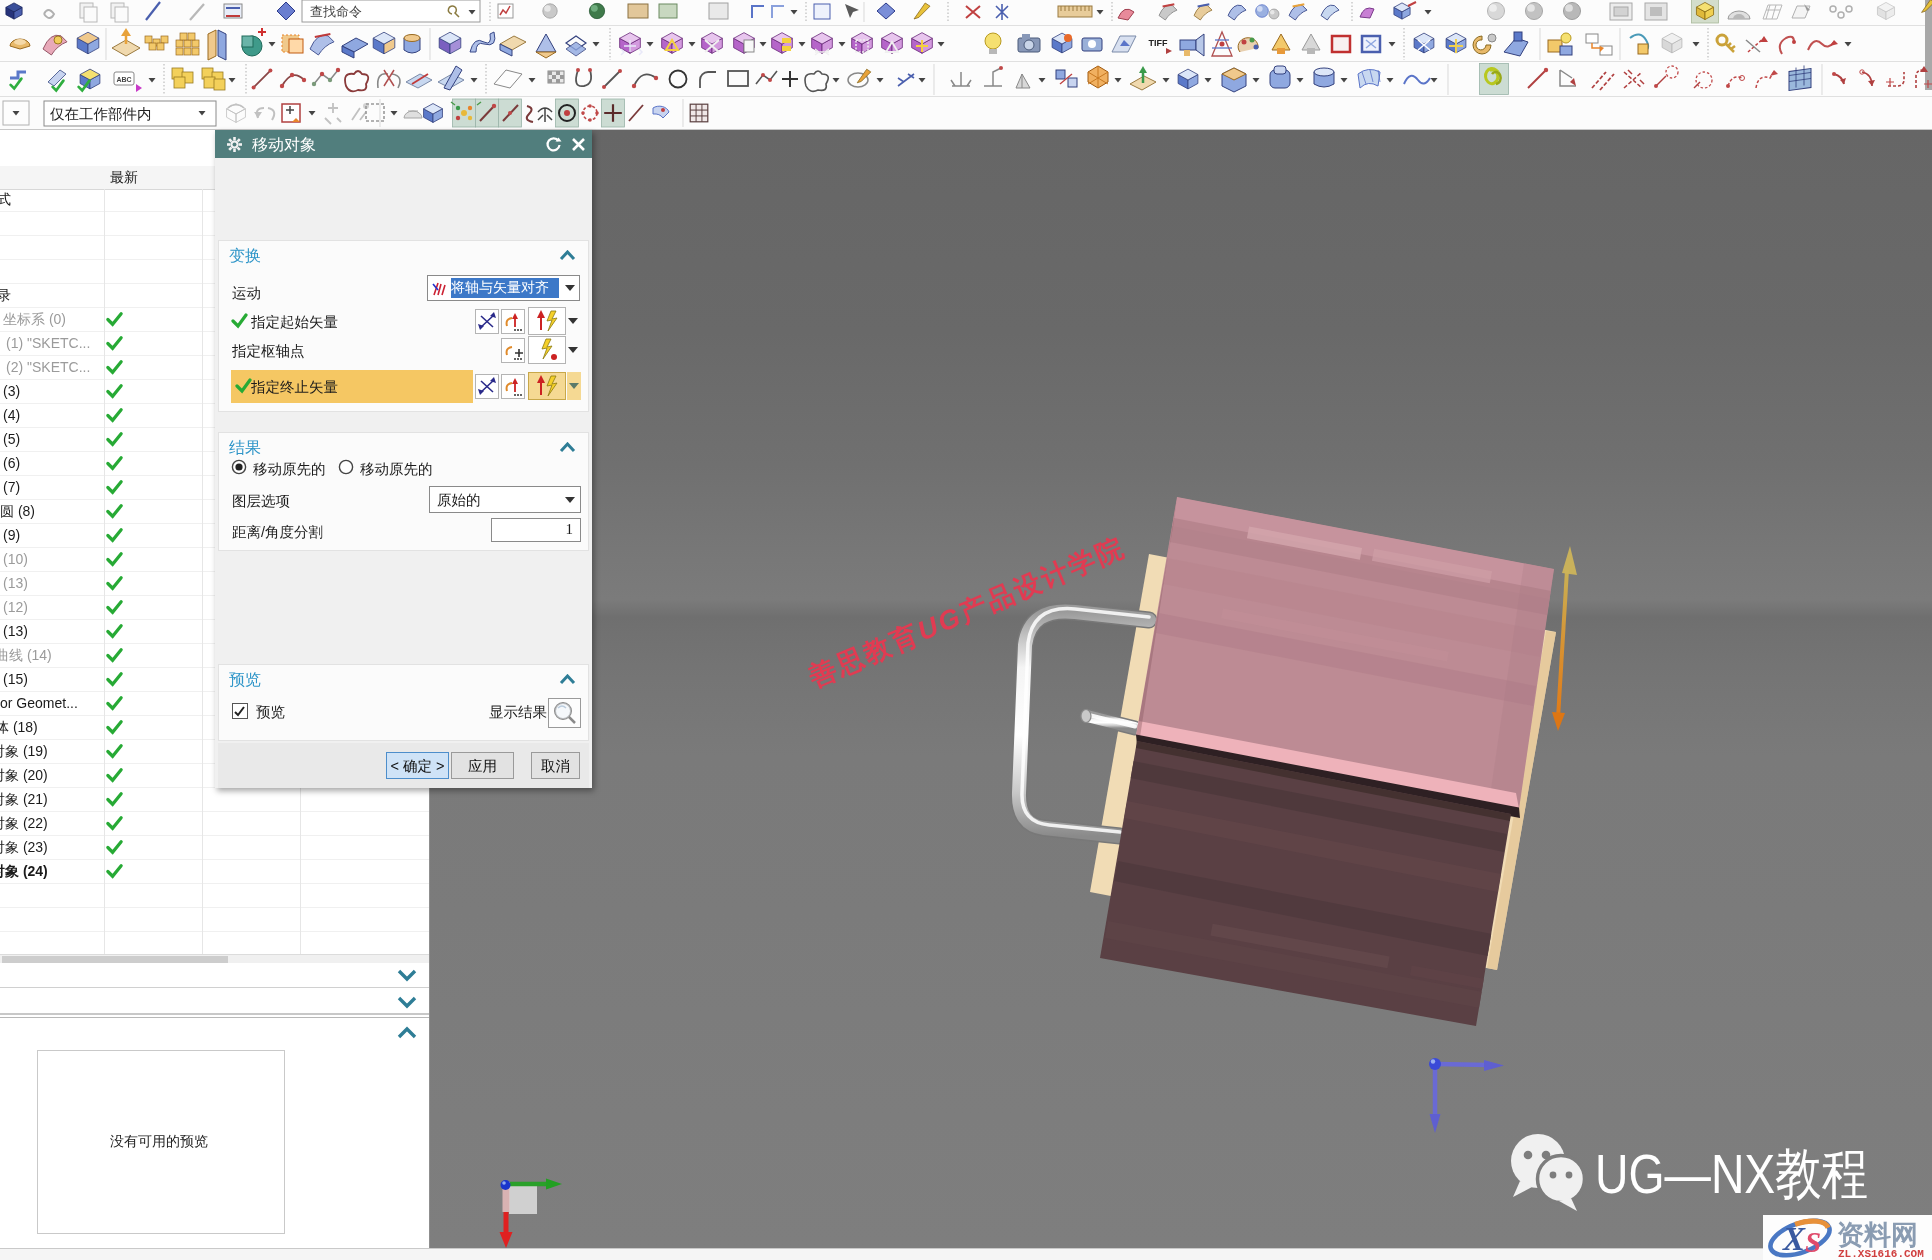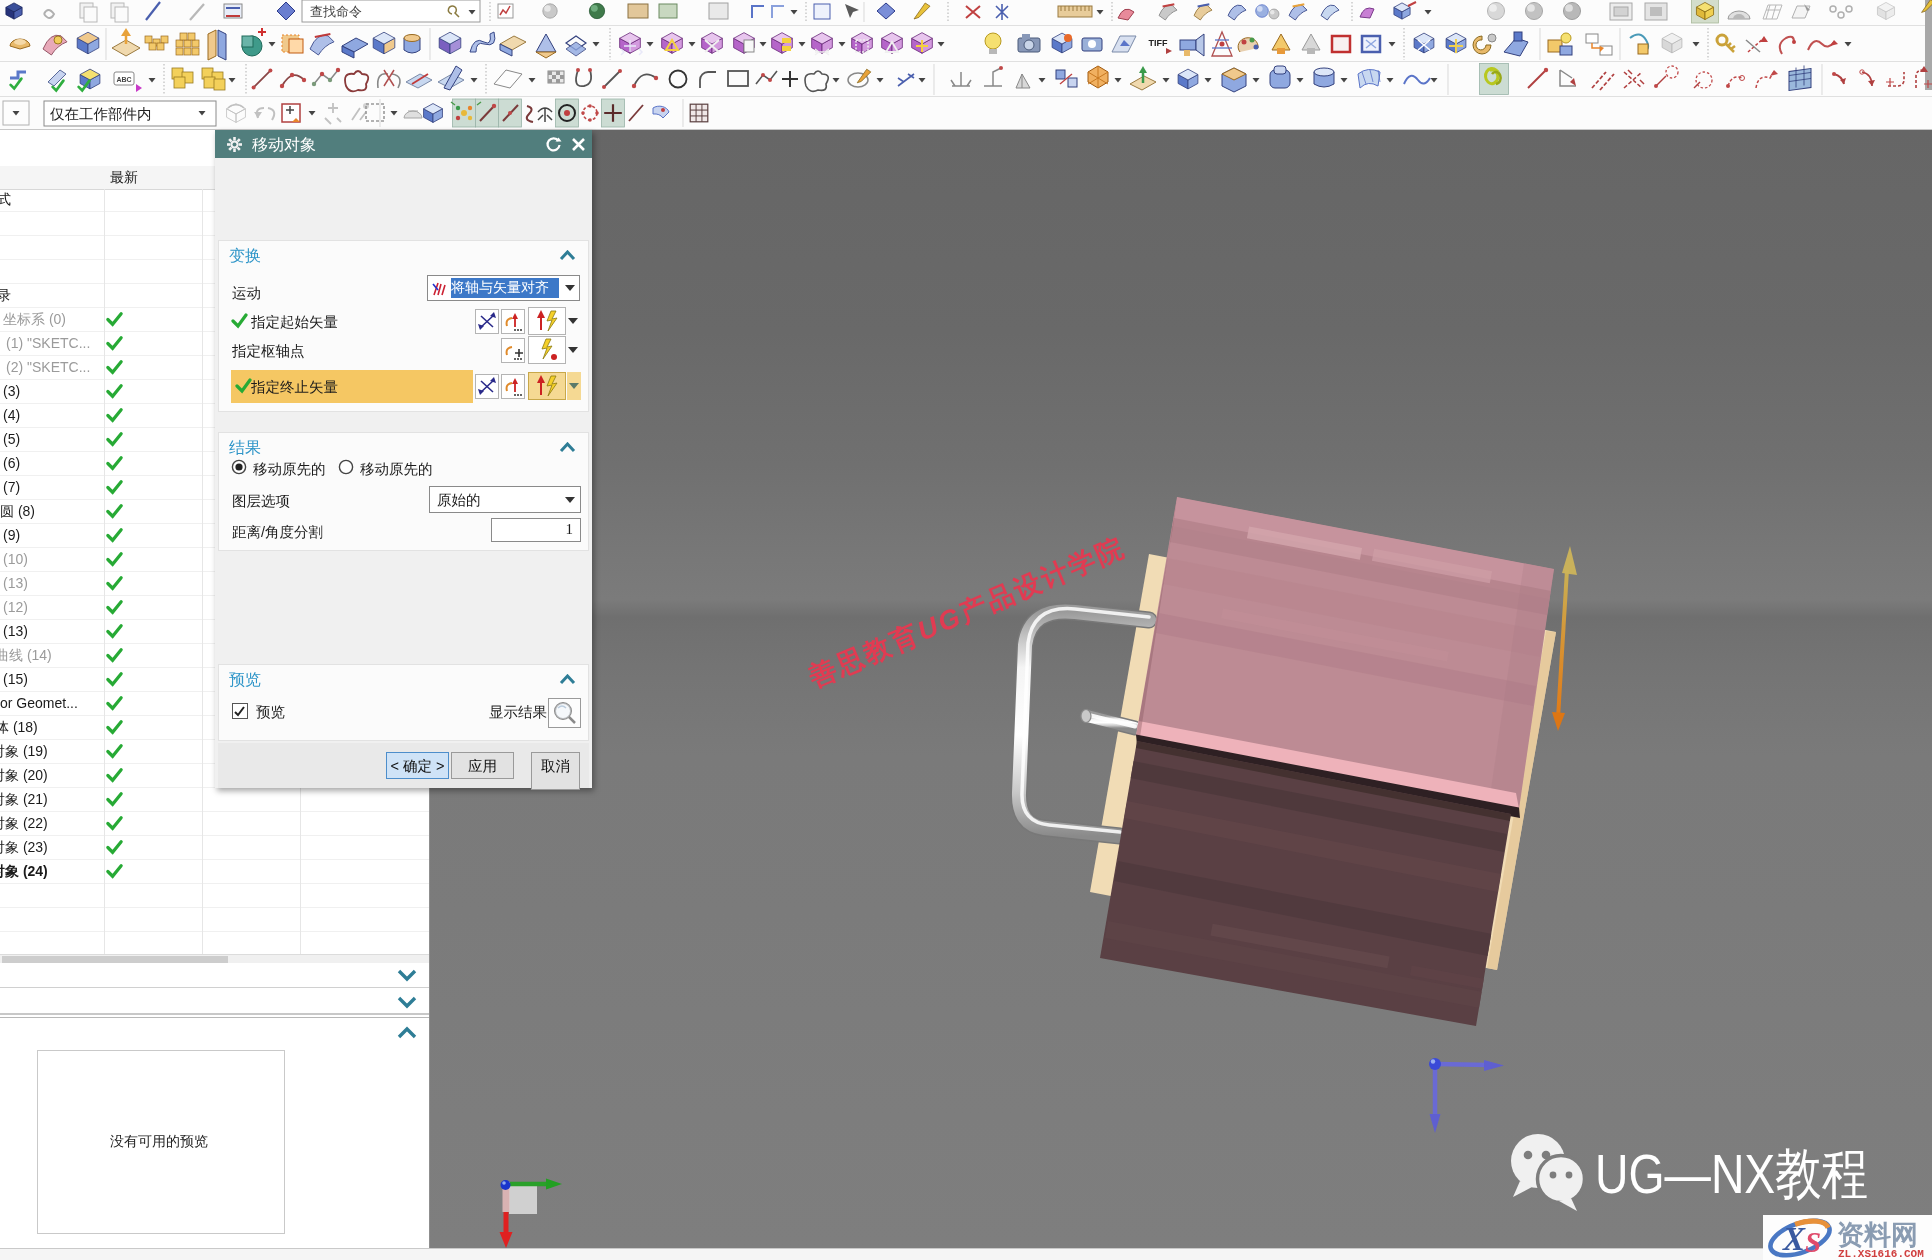--- a/index.html
+++ b/index.html
@@ -1038,21 +1038,21 @@
             <circle cx="14" cy="12" r="8" fill="#eef4fa" opacity="0.5"></circle>
             <line x1="20" y1="18" x2="26" y2="24" stroke="#8a8a8a" stroke-width="2.5"></line>
             <path d="M 9,9 q 4,-4 8,0" stroke="#bcd" stroke-width="1.5" fill="none"></path>
           </svg>
   </div>
 </div>
 
 <div style="position:absolute;left:3px;top:613px;width:371px;height:45px;background:#e9e9e9;">
   <div style="position:absolute;left:168px;top:9px;width:63px;height:27px;background:#cfe3f7;border:1px solid #4d8ecb;font-size:14.5px;color:#111;text-align:center;padding-top:4px;">&lt; 确定 &gt;</div>
   <div style="position:absolute;left:233px;top:9px;width:63px;height:27px;background:#e2e2e2;border:1px solid #9a9a9a;font-size:14.5px;color:#111;text-align:center;padding-top:4px;">应用</div>
-  <div style="position:absolute;left:313px;top:9px;width:49px;height:38px;background:#e2e2e2;border:1px solid #9a9a9a;font-size:14.5px;color:#111;text-align:center;padding-top:4px;">取消</div>
+  <div style="position:absolute;left:313px;top:9px;width:49px;height:27px;background:#e2e2e2;border:1px solid #9a9a9a;font-size:14.5px;color:#111;text-align:center;padding-top:4px;">取消</div>
 </div>
 </div>
   <div id="sbar"></div>
   <div id="xslogo" style="position:absolute;left:1763px;top:1215px;width:169px;height:45px;background:#fdfdfd;overflow:hidden;">
 <svg width="169" height="45" viewBox="0 0 169 45">
  <g transform="rotate(-20 37 23)">
    <ellipse cx="37" cy="23" rx="31" ry="14.5" fill="none" stroke="#4a78c4" stroke-width="4.6"></ellipse>
    <path d="M 37,8.5 a 31,14.5 0 0 1 30,14.5" fill="none" stroke="#e8913a" stroke-width="5.2"></path>
  </g>
  <text x="20" y="35" font-family="Liberation Serif,serif" font-size="33" font-style="italic" font-weight="bold" fill="#3a5aa0">X</text>

